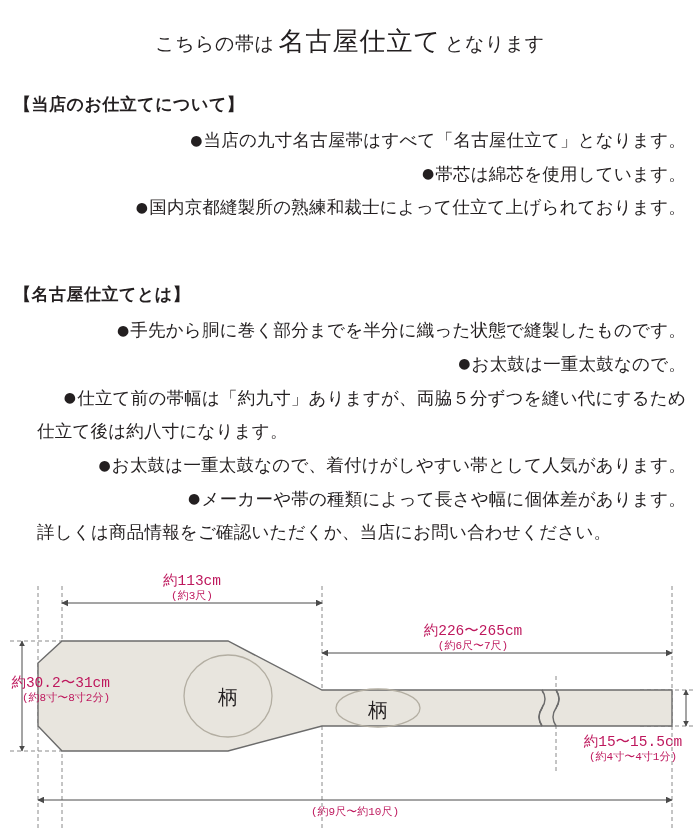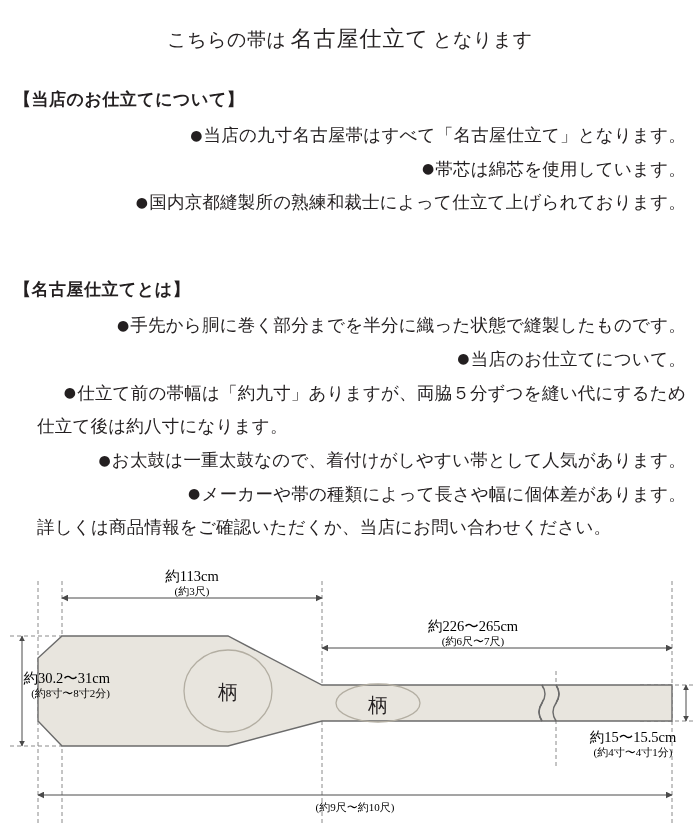--- a/index.html
+++ b/index.html
@@ -14,21 +14,21 @@
     position: relative;
   }
 
   
   .header {
     padding: 24px 0 10px 0;
     text-align: center;
     white-space: nowrap;
   }
   .header .small { font-size: 19px; letter-spacing: 0.5px; }
-  .header .big { font-size: 22px; letter-spacing: 1px; padding: 0 4px; }
+  .header .big { font-size: 26px; letter-spacing: 1px; padding: 0 4px; }
 
   
   .content { padding: 0 14px; }
 
   .sec-title {
     font-size: 17px;
     margin: 24px 0 12px 0;
     letter-spacing: 0.5px;
     white-space: nowrap;
   }
@@ -56,22 +56,22 @@
   .diagram {
     position: relative;
     width: 700px;
     height: 275px;
     margin-top: 22px;
   }
   .diagram svg { display: block; }
 
   .dlabel {
     position: absolute;
-    font-family: Liberation Serif, serif;
-    color: #000000;
+    font-family: Liberation Mono, monospace;
+    color: #be185d;
     text-align: center;
     white-space: nowrap;
     line-height: 1.25;
   }
   .dlabel .l1 { font-size: 14.5px; display: block; }
   .dlabel .l2 { font-size: 11px; display: block; }
 
   .kanji-label {
     position: absolute;
     font-family: "DejaVu Serif", "Liberation Serif", serif;
@@ -99,21 +99,21 @@
   <p class="bullet">
     <span class="dot">●</span><span>国内京都縫製所の熟練和裁士によって仕立て上げられております。</span>
   </p>
 
   <h2 class="sec-title sec2">【名古屋仕立てとは】</h2>
 
   <p class="bullet">
     <span class="dot">●</span><span>手先から胴に巻く部分までを半分に織った状態で縫製したものです。</span>
   </p>
   <p class="bullet">
-    <span class="dot">●</span><span>当店のお仕立てについて。</span>
+    <span class="dot">●</span><span>お太鼓は一重太鼓なので。</span>
   </p>
   <p class="bullet">
     <span class="dot">●</span><span>仕立て前の帯幅は「約九寸」ありますが、両脇５分ずつを縫い代にするため</span>
   </p>
   <p class="cont">仕立て後は約八寸になります。</p>
   <p class="bullet">
     <span class="dot">●</span><span>お太鼓は一重太鼓なので、着付けがしやすい帯として人気があります。</span>
   </p>
   <p class="bullet">
     <span class="dot">●</span><span>メーカーや帯の種類によって長さや幅に個体差があります。</span>

